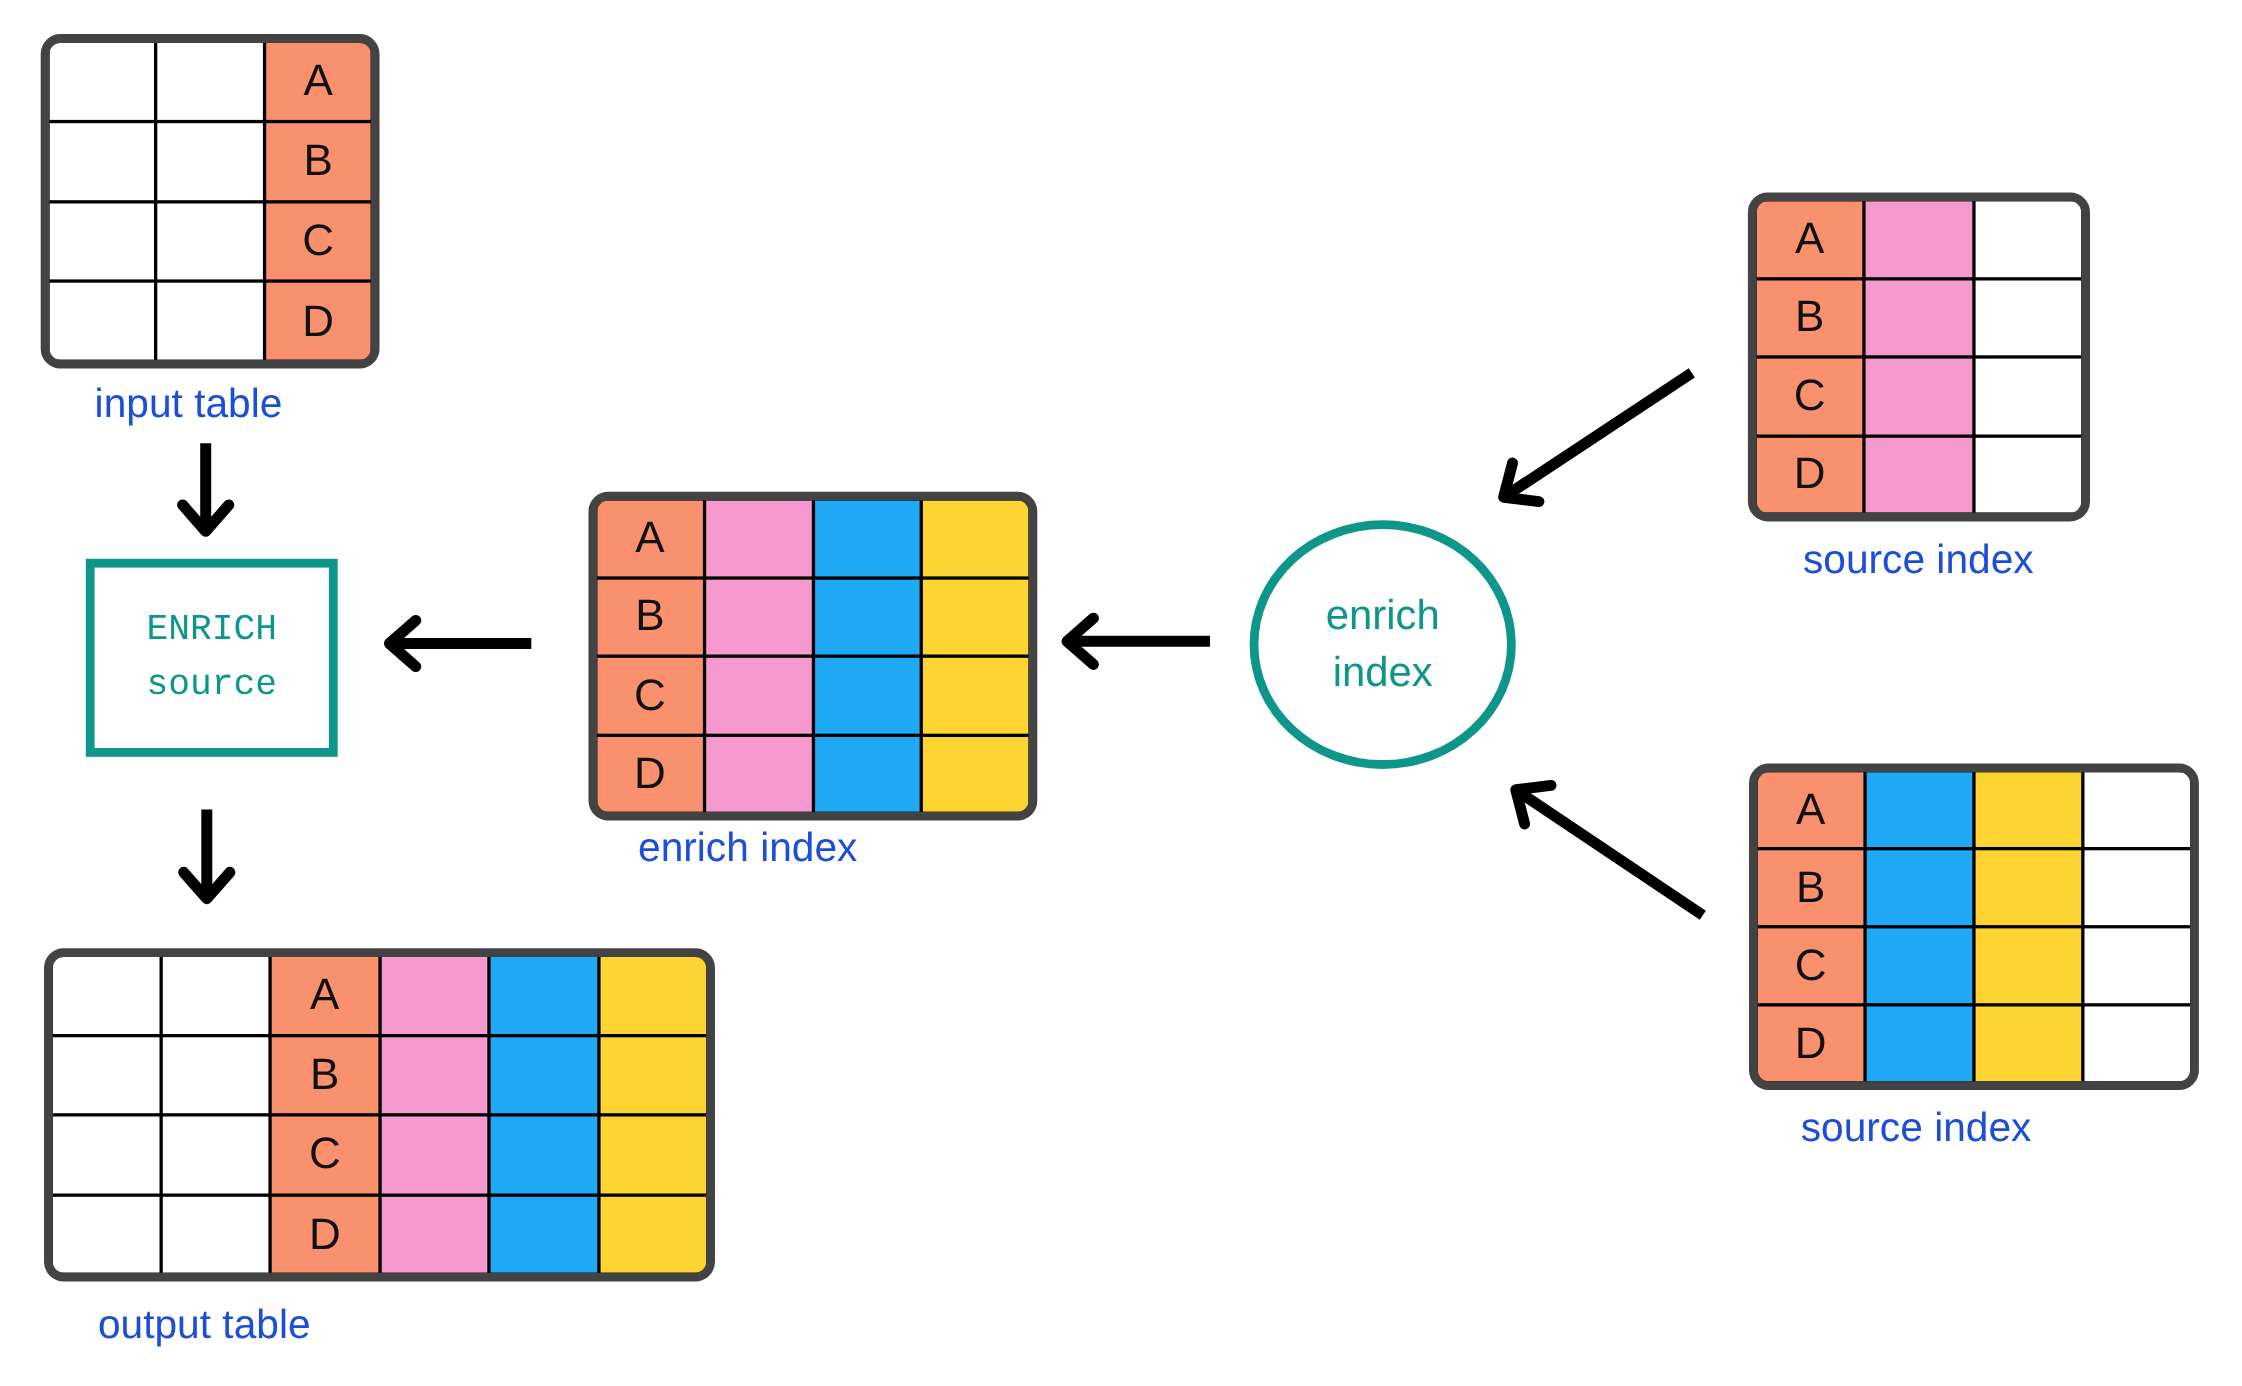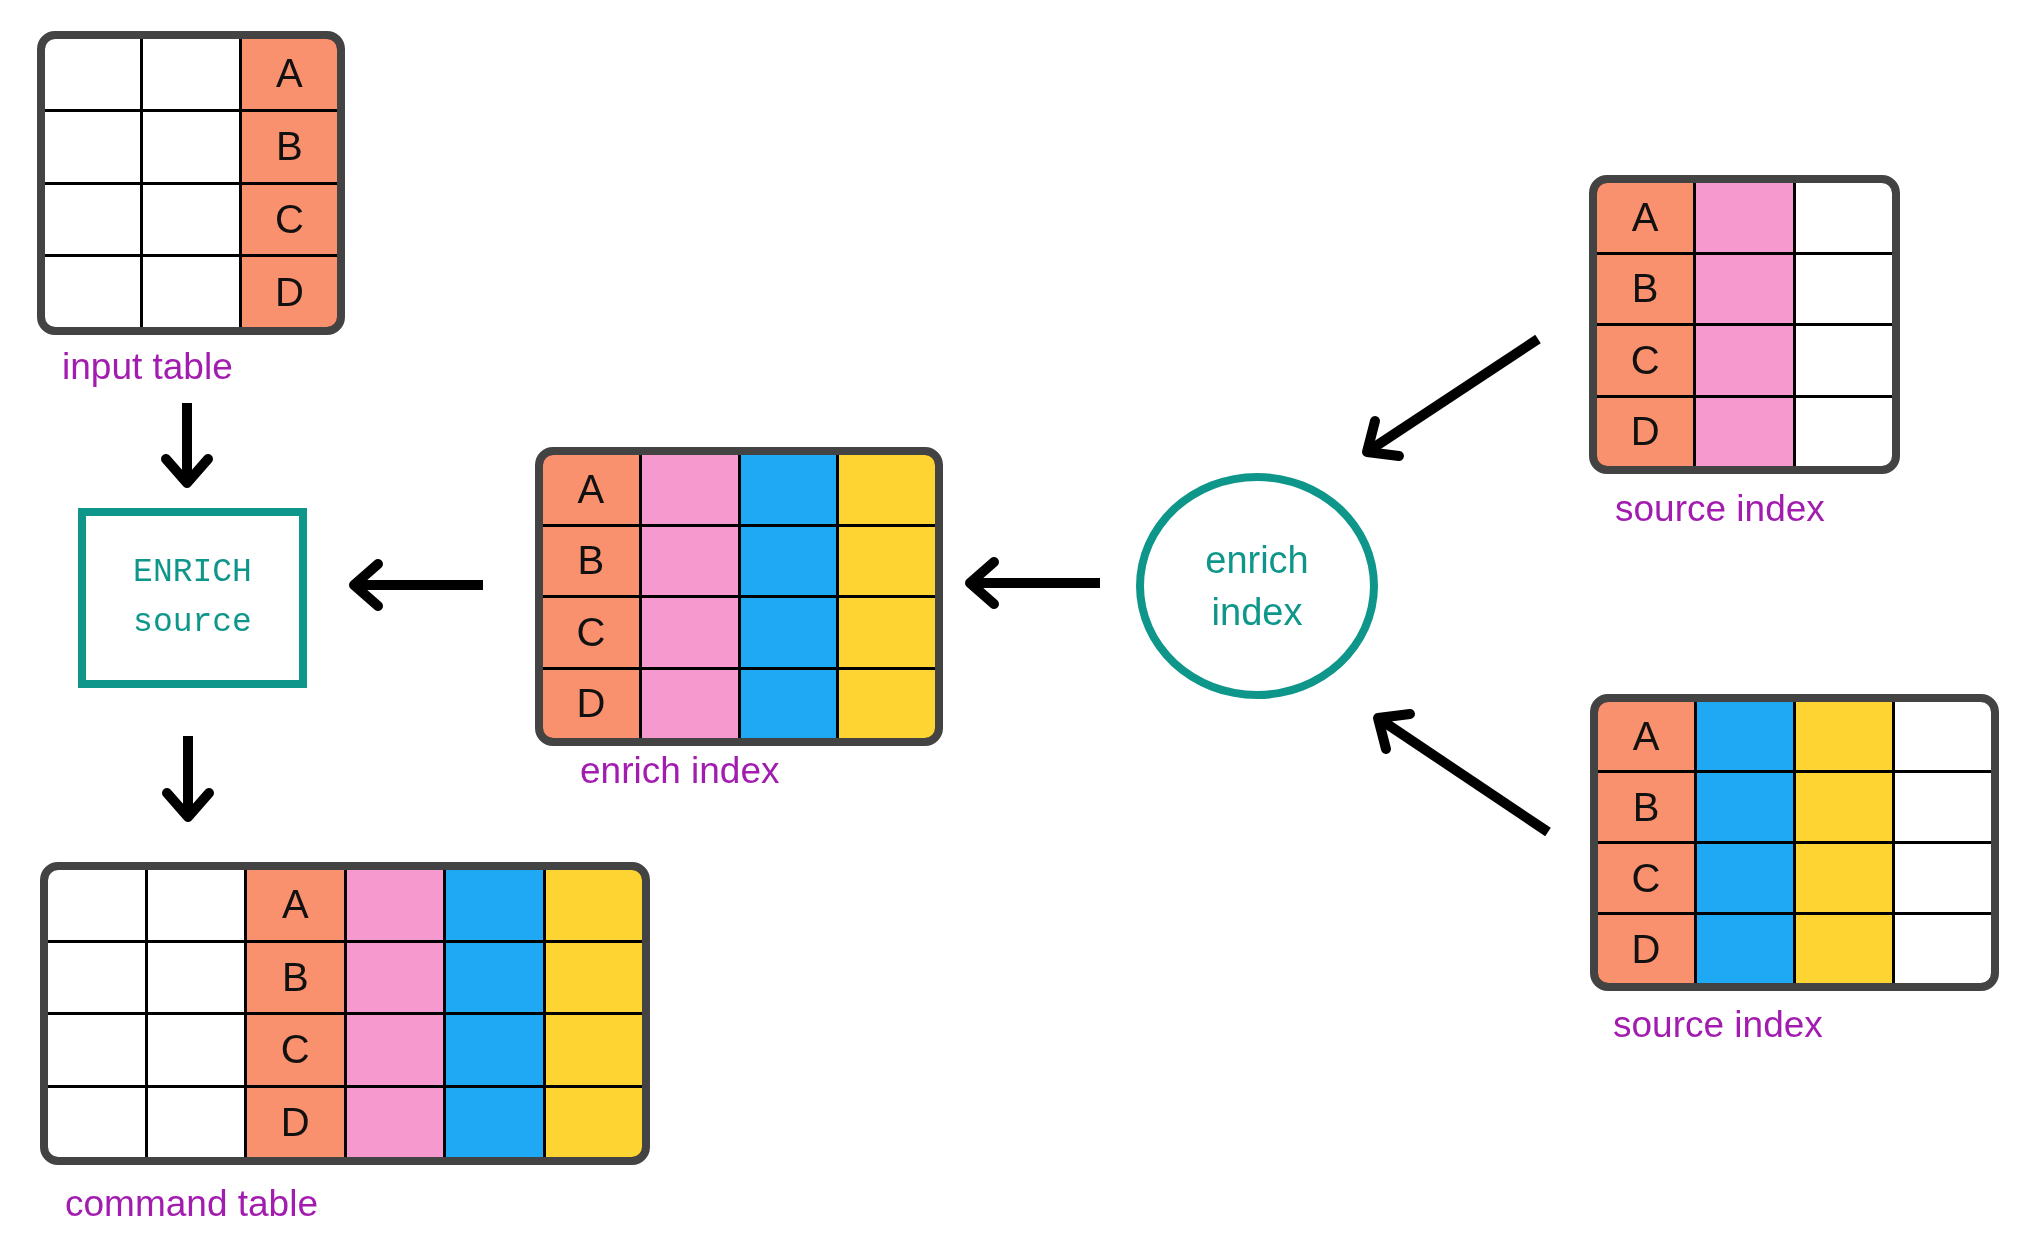--- a/index.html
+++ b/index.html
@@ -17,21 +17,21 @@
     display:flex; align-items:center; justify-content:center;
     font-size:40px; color:#111111; background:#ffffff;
   }
   .c-white  { background:#ffffff; }
   .c-salmon { background:#F9906E; }
   .c-pink   { background:#F699CE; }
   .c-blue   { background:#1FA8F4; }
   .c-yellow { background:#FED433; }
   
   .tbl-label {
-    position:absolute; font-size:37px; color:#a21caf; white-space:nowrap;
+    position:absolute; font-size:37px; color:#1d4ed8; white-space:nowrap;margin-left:24px;
   }
   
   .enrich-box {
     position:absolute; left:78px; top:508px; width:229px; height:180px;
     box-sizing:border-box; border:8px solid #0F968A; background:#ffffff;
     display:flex; flex-direction:column; align-items:center; justify-content:center;
     color:#0F968A; font-family:"Liberation Mono", monospace;
     font-size:33px; line-height:50px; text-align:center;
   }
   
@@ -93,41 +93,41 @@
     <div class="cell c-pink"></div>
     <div class="cell c-blue"></div>
     <div class="cell c-yellow"></div>
     <div class="cell c-white"></div>
     <div class="cell c-white"></div>
     <div class="cell c-salmon">D</div>
     <div class="cell c-pink"></div>
     <div class="cell c-blue"></div>
     <div class="cell c-yellow"></div>
   </div>
-  <div class="tbl-label" style="left:65px; top:1183px;">command table</div>
+  <div class="tbl-label" style="left:65px; top:1183px;">output table</div>
 
   <div class="dtable" style="left:535px; top:447px; width:408px; height:299px; grid-template-columns:repeat(4,1fr); grid-template-rows:repeat(4,1fr);">
     <div class="cell c-salmon">A</div>
     <div class="cell c-pink"></div>
     <div class="cell c-blue"></div>
     <div class="cell c-yellow"></div>
     <div class="cell c-salmon">B</div>
     <div class="cell c-pink"></div>
     <div class="cell c-blue"></div>
     <div class="cell c-yellow"></div>
     <div class="cell c-salmon">C</div>
     <div class="cell c-pink"></div>
     <div class="cell c-blue"></div>
     <div class="cell c-yellow"></div>
     <div class="cell c-salmon">D</div>
     <div class="cell c-pink"></div>
     <div class="cell c-blue"></div>
     <div class="cell c-yellow"></div>
   </div>
-  <div class="tbl-label" style="left:580px; top:750px;">enrich index</div>
+  <div class="tbl-label" style="left:556px; top:750px;">enrich index</div>
 
   <div class="policy-circle">
     <div>enrich</div>
     <div>index</div>
   </div>
 
   <div class="dtable" style="left:1589px; top:175px; width:311px; height:299px; grid-template-columns:repeat(3,1fr); grid-template-rows:repeat(4,1fr);">
     <div class="cell c-salmon">A</div>
     <div class="cell c-pink"></div>
     <div class="cell c-white"></div>

